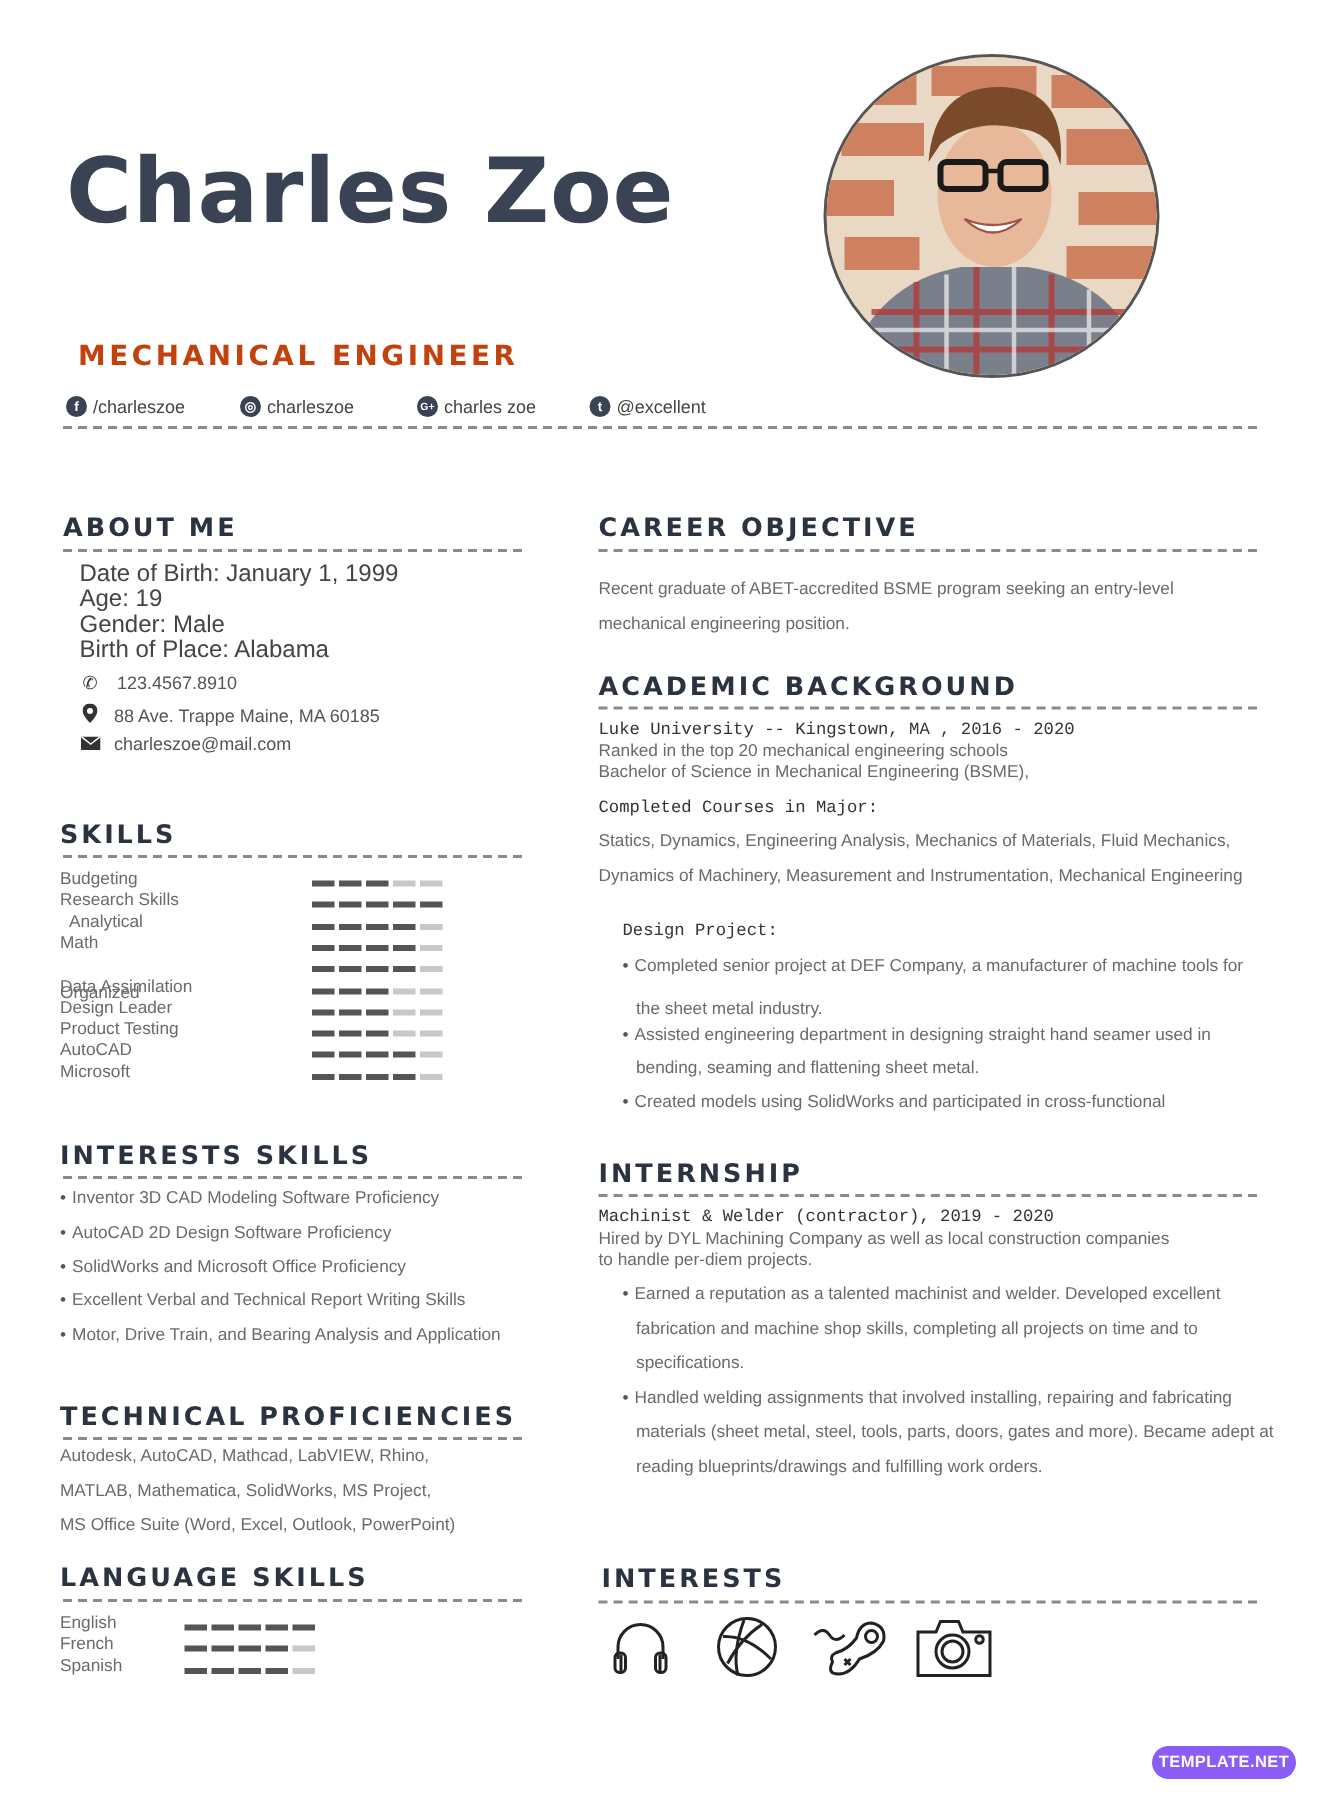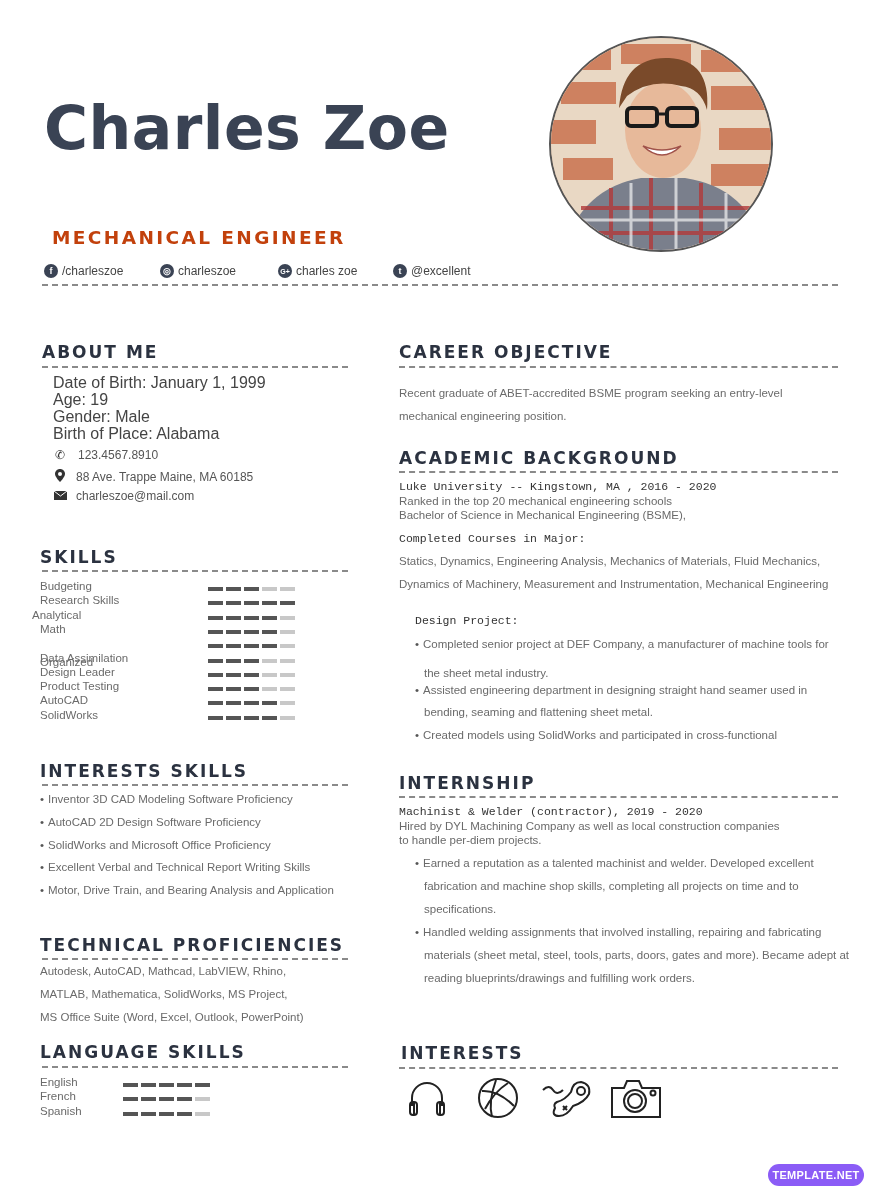--- a/index.html
+++ b/index.html
@@ -127,21 +127,21 @@
       <span class="bar off"></span>
     </div>
     <div class="txt" style="left: 40px; top: 594.3px;">Research Skills</div>
     <div class="bars" style="left: 208px; top: 601.3px;">
       <span class="bar"></span>
       <span class="bar"></span>
       <span class="bar"></span>
       <span class="bar"></span>
       <span class="bar"></span>
     </div>
-    <div class="txt" style="left: 32px; top: 608.6px;">Analytical</div>
+    <div class="txt" style="left: 46px; top: 608.6px;">Analytical</div>
     <div class="bars" style="left: 208px; top: 615.6px;">
       <span class="bar"></span>
       <span class="bar"></span>
       <span class="bar"></span>
       <span class="bar"></span>
       <span class="bar off"></span>
     </div>
     <div class="txt" style="left: 40px; top: 622.9px;">Math</div>
     <div class="bars" style="left: 208px; top: 629.9px;">
       <span class="bar"></span>
@@ -183,21 +183,21 @@
       <span class="bar off"></span>
     </div>
     <div class="txt" style="left: 40px; top: 694.4px;">AutoCAD</div>
     <div class="bars" style="left: 208px; top: 701.4px;">
       <span class="bar"></span>
       <span class="bar"></span>
       <span class="bar"></span>
       <span class="bar"></span>
       <span class="bar off"></span>
     </div>
-    <div class="txt" style="left: 40px; top: 708.7px;">SolidWorks</div>
+    <div class="txt" style="left: 40px; top: 708.7px;">Microsoft</div>
     <div class="bars" style="left: 208px; top: 715.7px;">
       <span class="bar"></span>
       <span class="bar"></span>
       <span class="bar"></span>
       <span class="bar"></span>
       <span class="bar off"></span>
     </div>
   </div>
 
 <div class="h" style="left:40px; top:761px">INTERESTS SKILLS</div>

